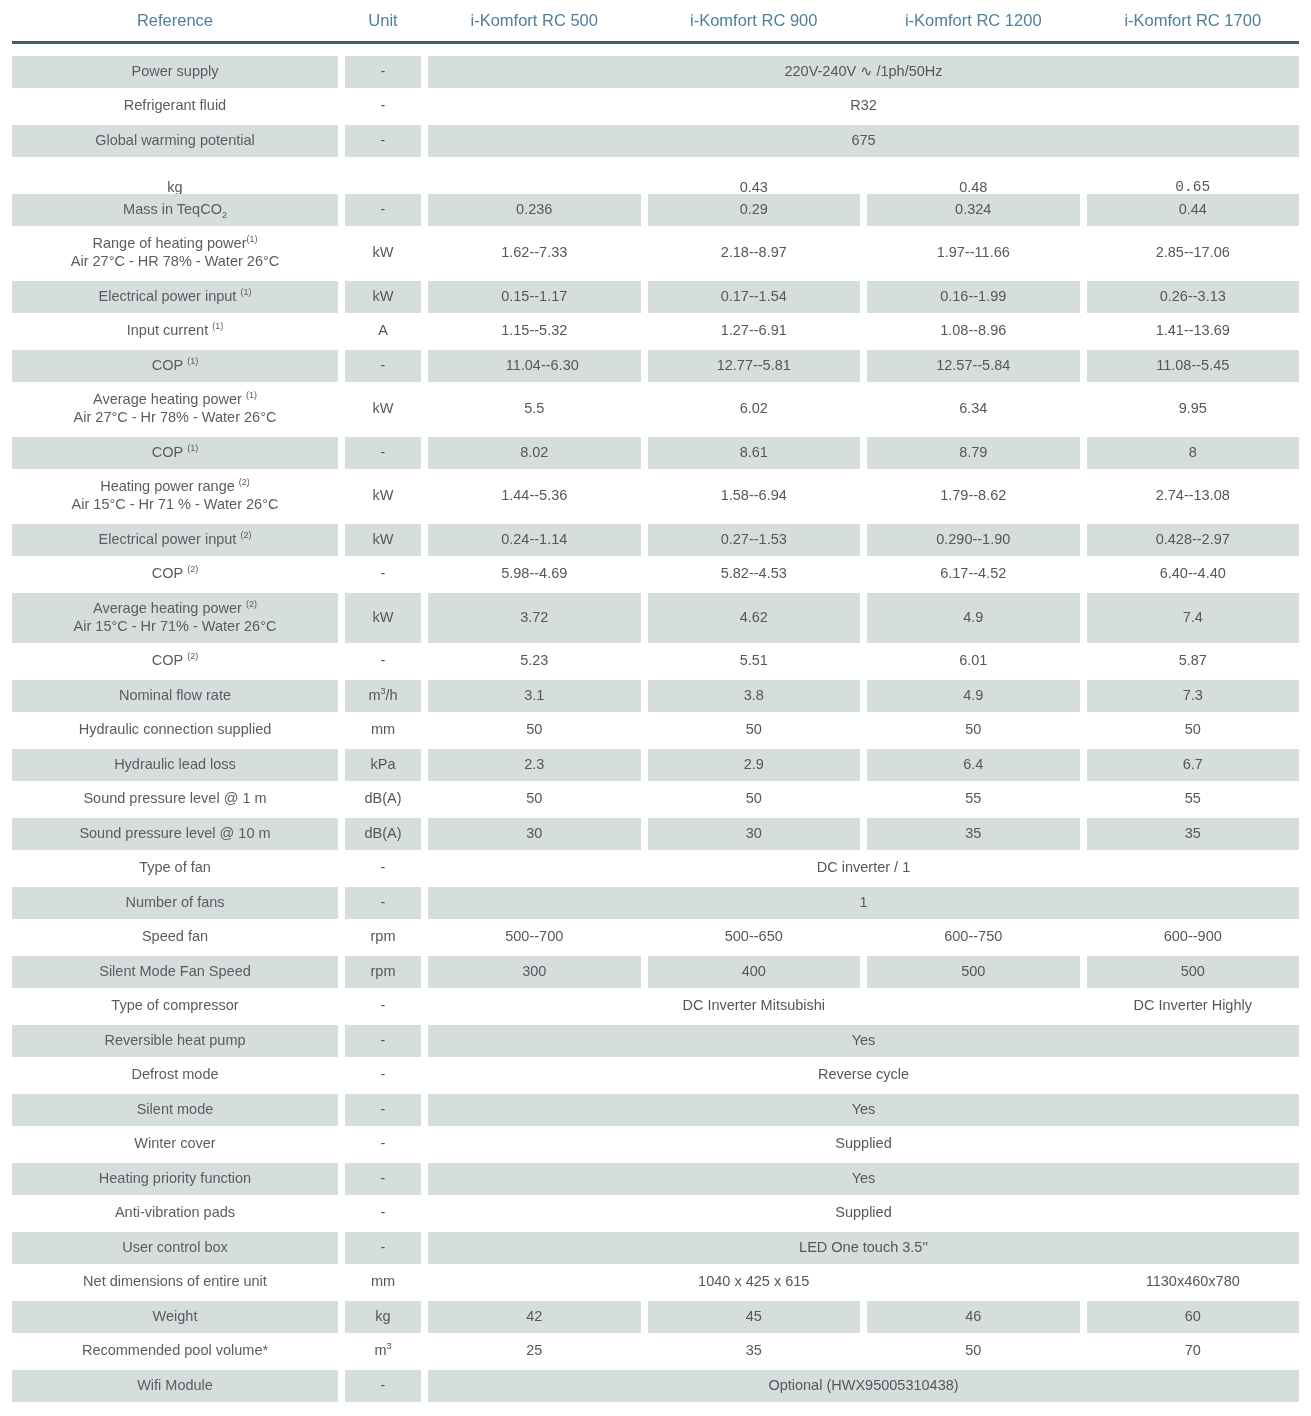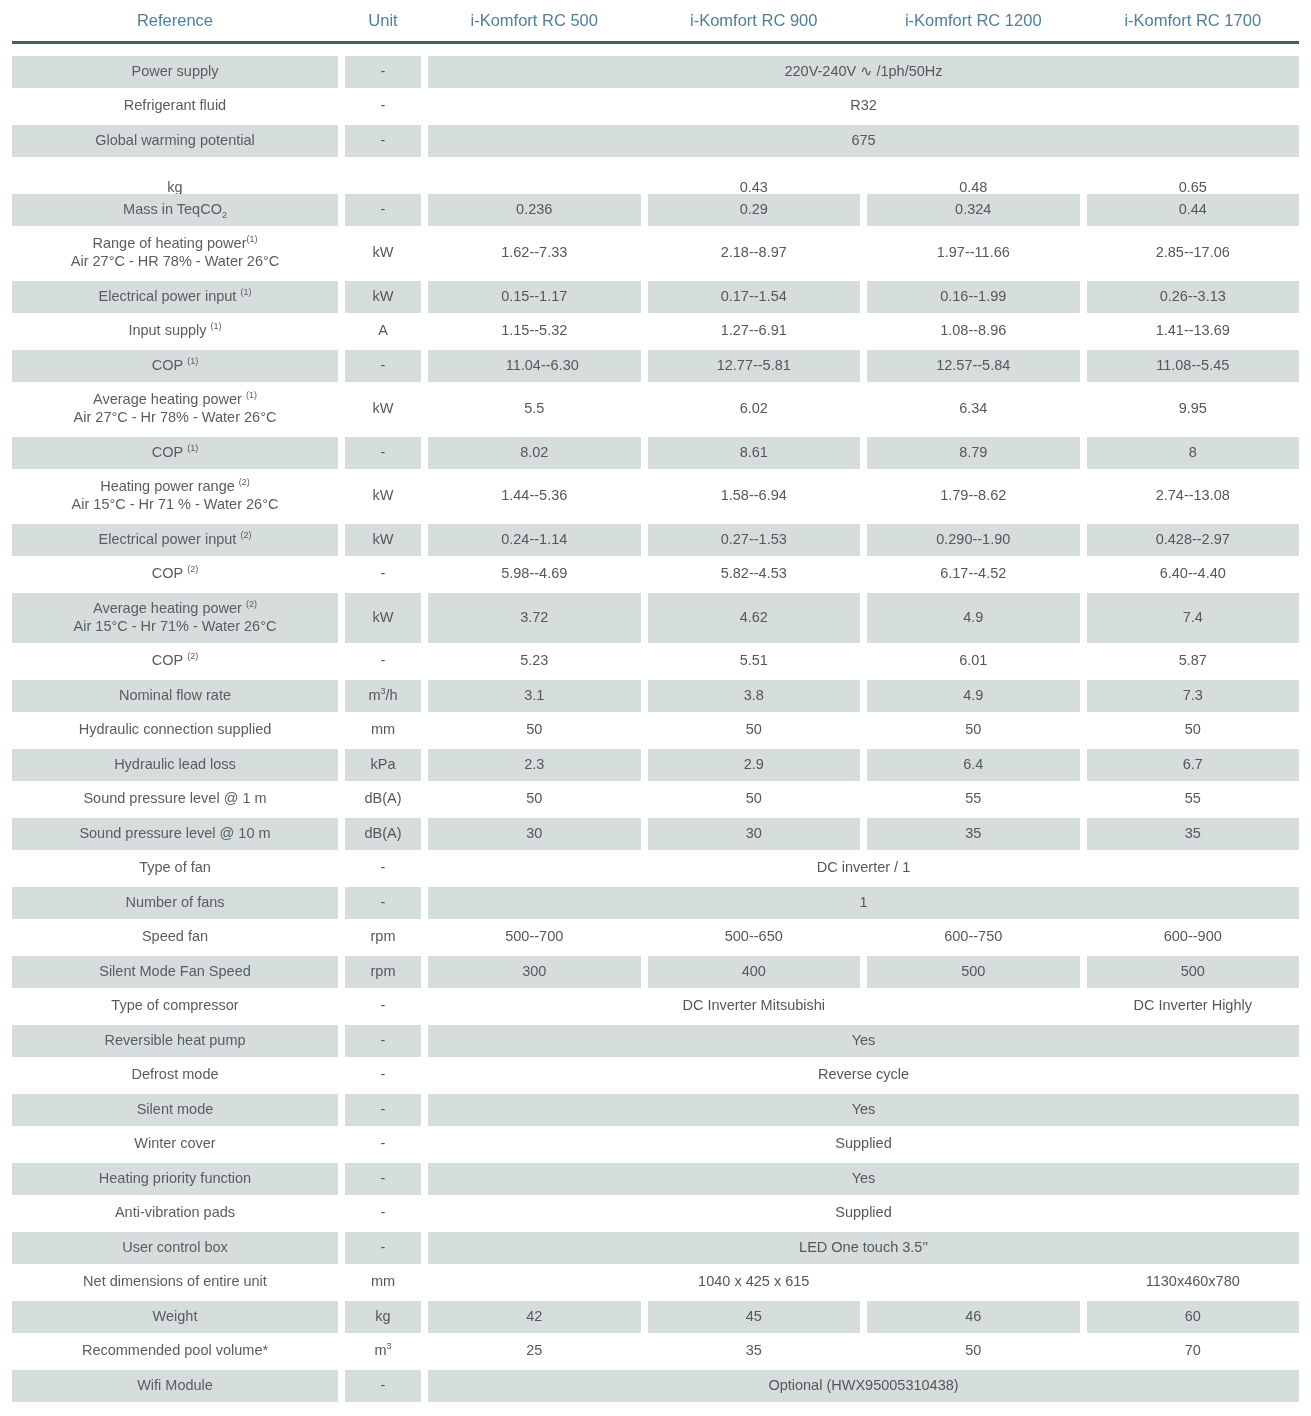--- a/index.html
+++ b/index.html
@@ -105,21 +105,21 @@
         </div>
         <div class="cell value-cell" style="grid-column: 3 / span 1; margin-top: 38px;">
           <span>0.35</span>
         </div>
         <div class="cell value-cell" style="grid-column: 4 / span 1;">
           <span>0.43</span>
         </div>
         <div class="cell value-cell" style="grid-column: 5 / span 1;">
           <span>0.48</span>
         </div>
-        <div class="cell value-cell" style="grid-column: 6 / span 1;">
+        <div class="cell value-cell" style="grid-column: 6 / span 1; font-family: Liberation Mono, monospace;">
           <span>0.65</span>
         </div>
       </div>
       <div class="row shaded">
         <div class="cell label-cell">
           <div class="lab-line"><span>Mass in TeqCO</span><sub>2</sub></div>
         </div>
         <div class="cell unit-cell">
           <span class="lab-line"><span>-</span></span>
         </div>
@@ -172,21 +172,21 @@
         </div>
         <div class="cell value-cell" style="grid-column: 5 / span 1;">
           <span>0.16--1.99</span>
         </div>
         <div class="cell value-cell" style="grid-column: 6 / span 1;">
           <span>0.26--3.13</span>
         </div>
       </div>
       <div class="row">
         <div class="cell label-cell">
-          <div class="lab-line"><span>Input supply</span><sup class="gap">(1)</sup></div>
+          <div class="lab-line"><span>Input current</span><sup class="gap">(1)</sup></div>
         </div>
         <div class="cell unit-cell">
           <span class="lab-line"><span>A</span></span>
         </div>
         <div class="cell value-cell" style="grid-column: 3 / span 1;">
           <span>1.15--5.32</span>
         </div>
         <div class="cell value-cell" style="grid-column: 4 / span 1;">
           <span>1.27--6.91</span>
         </div>

